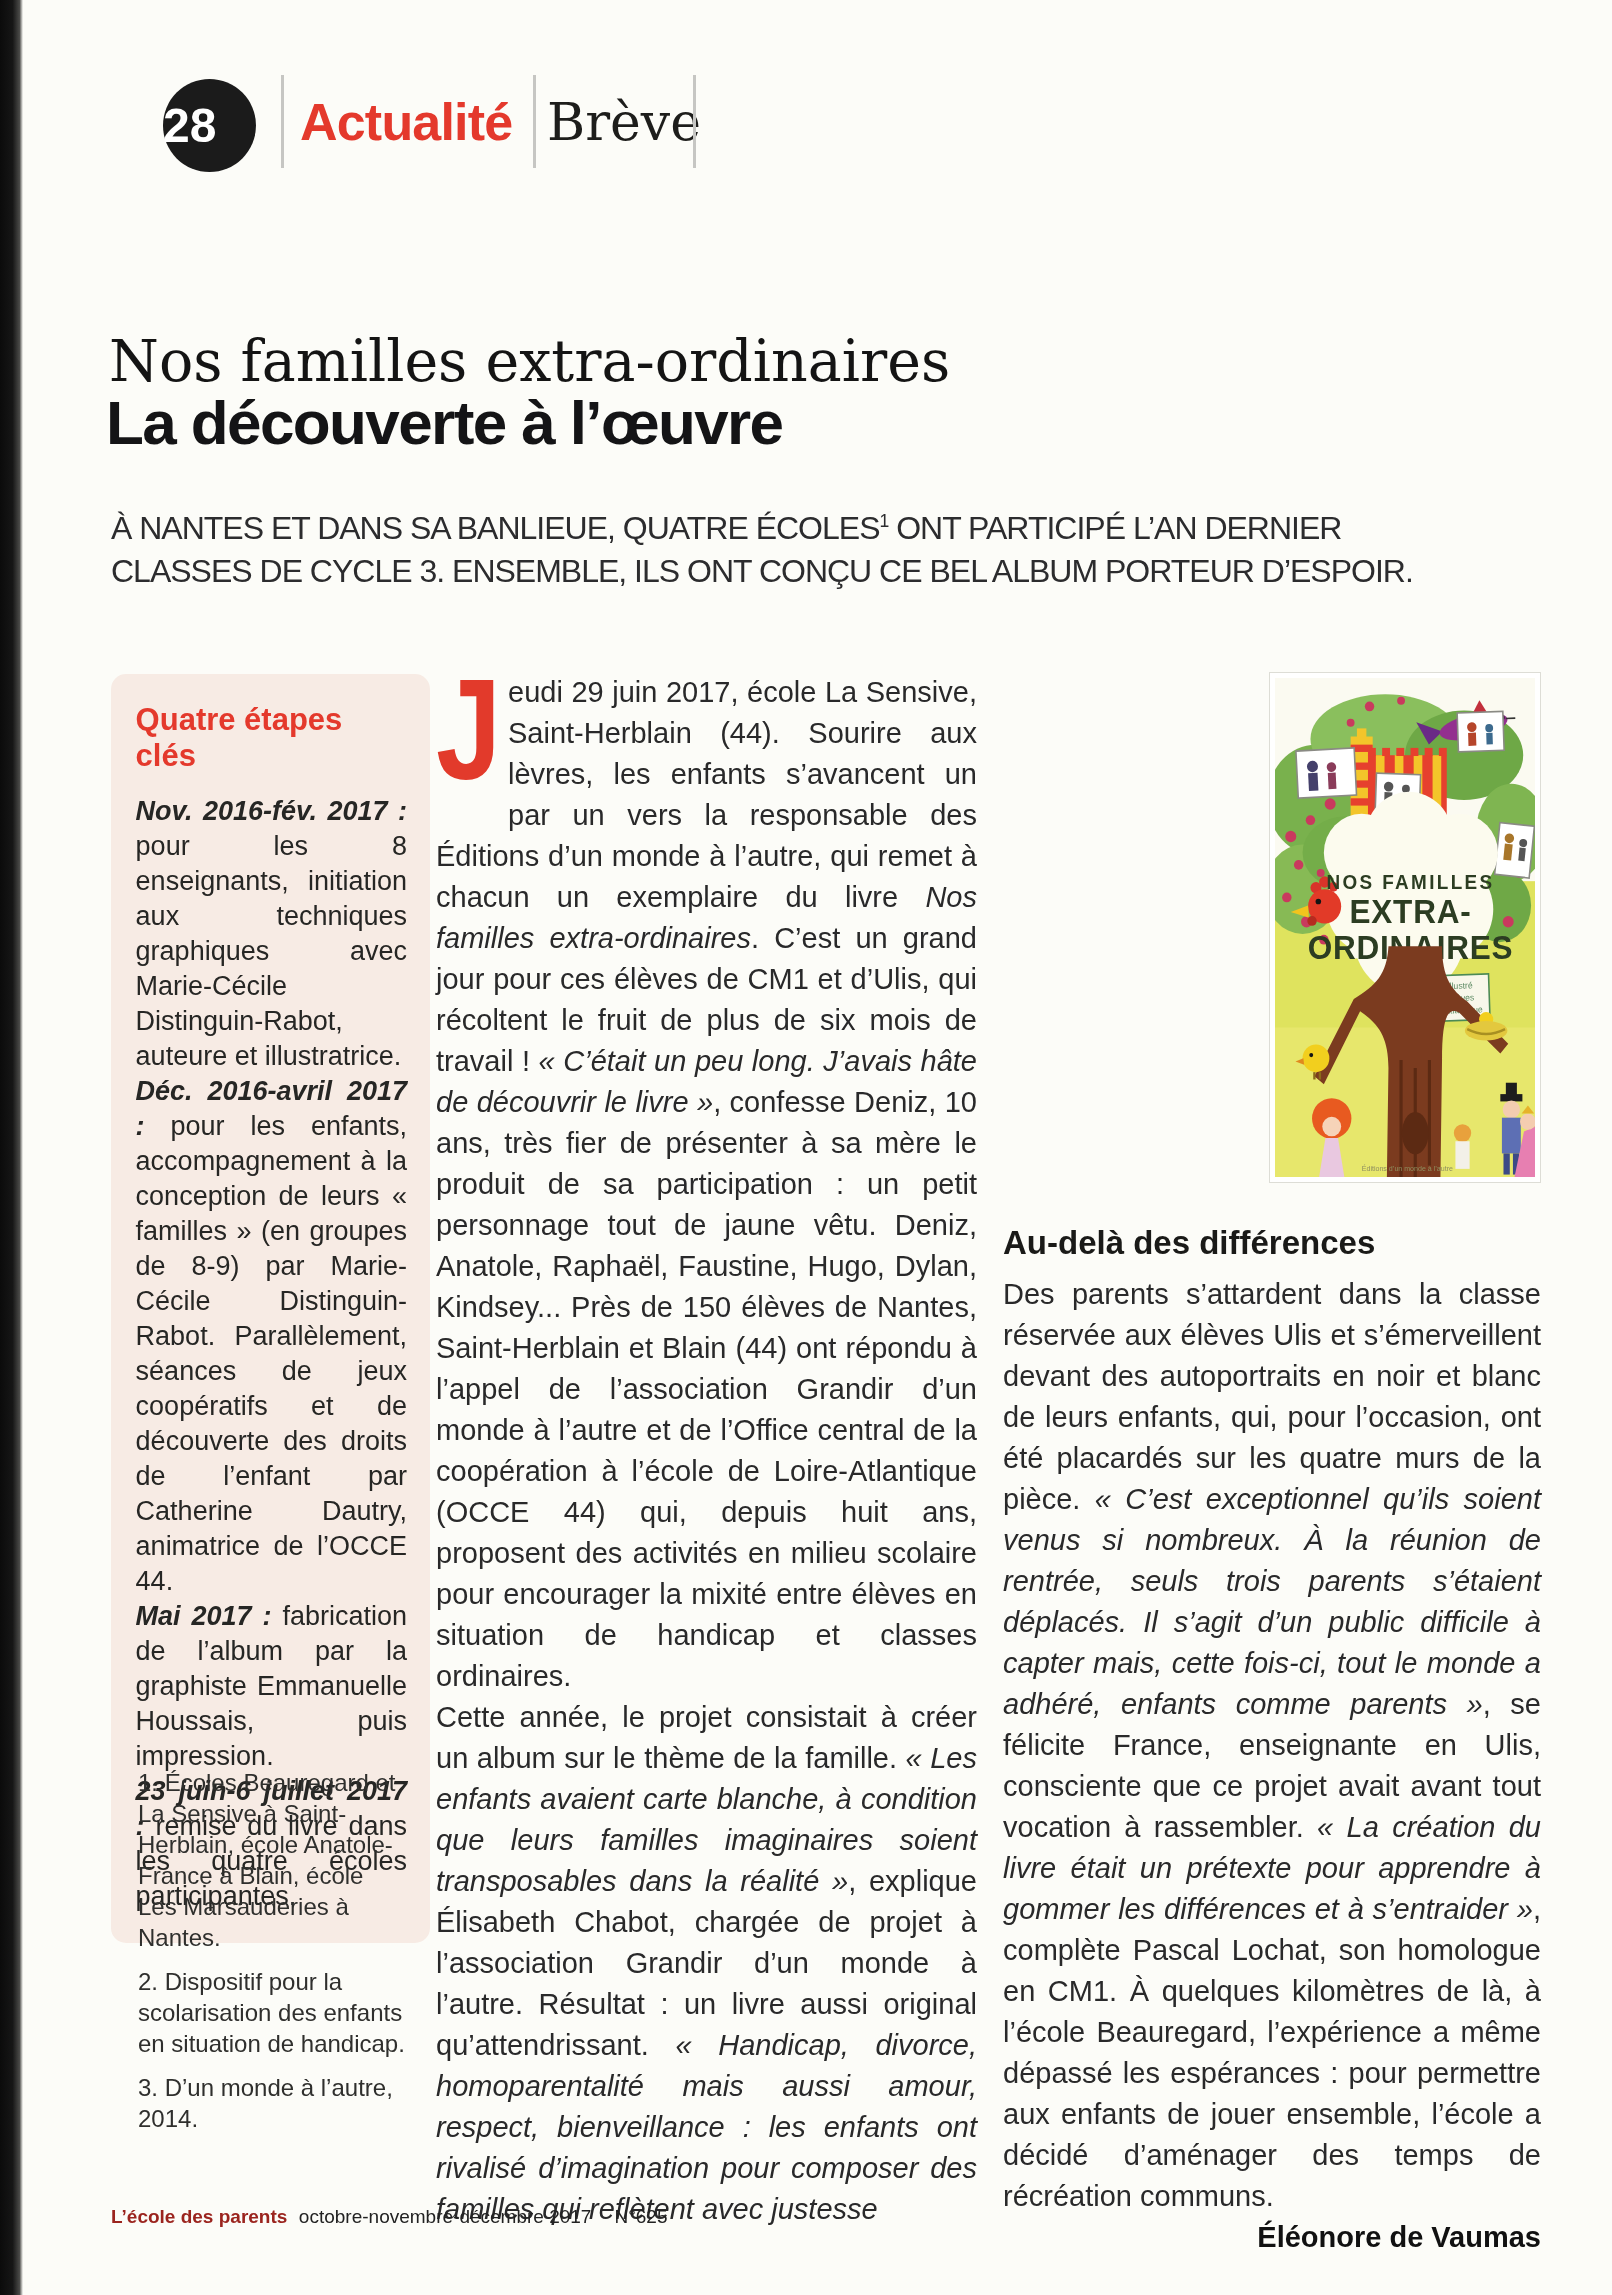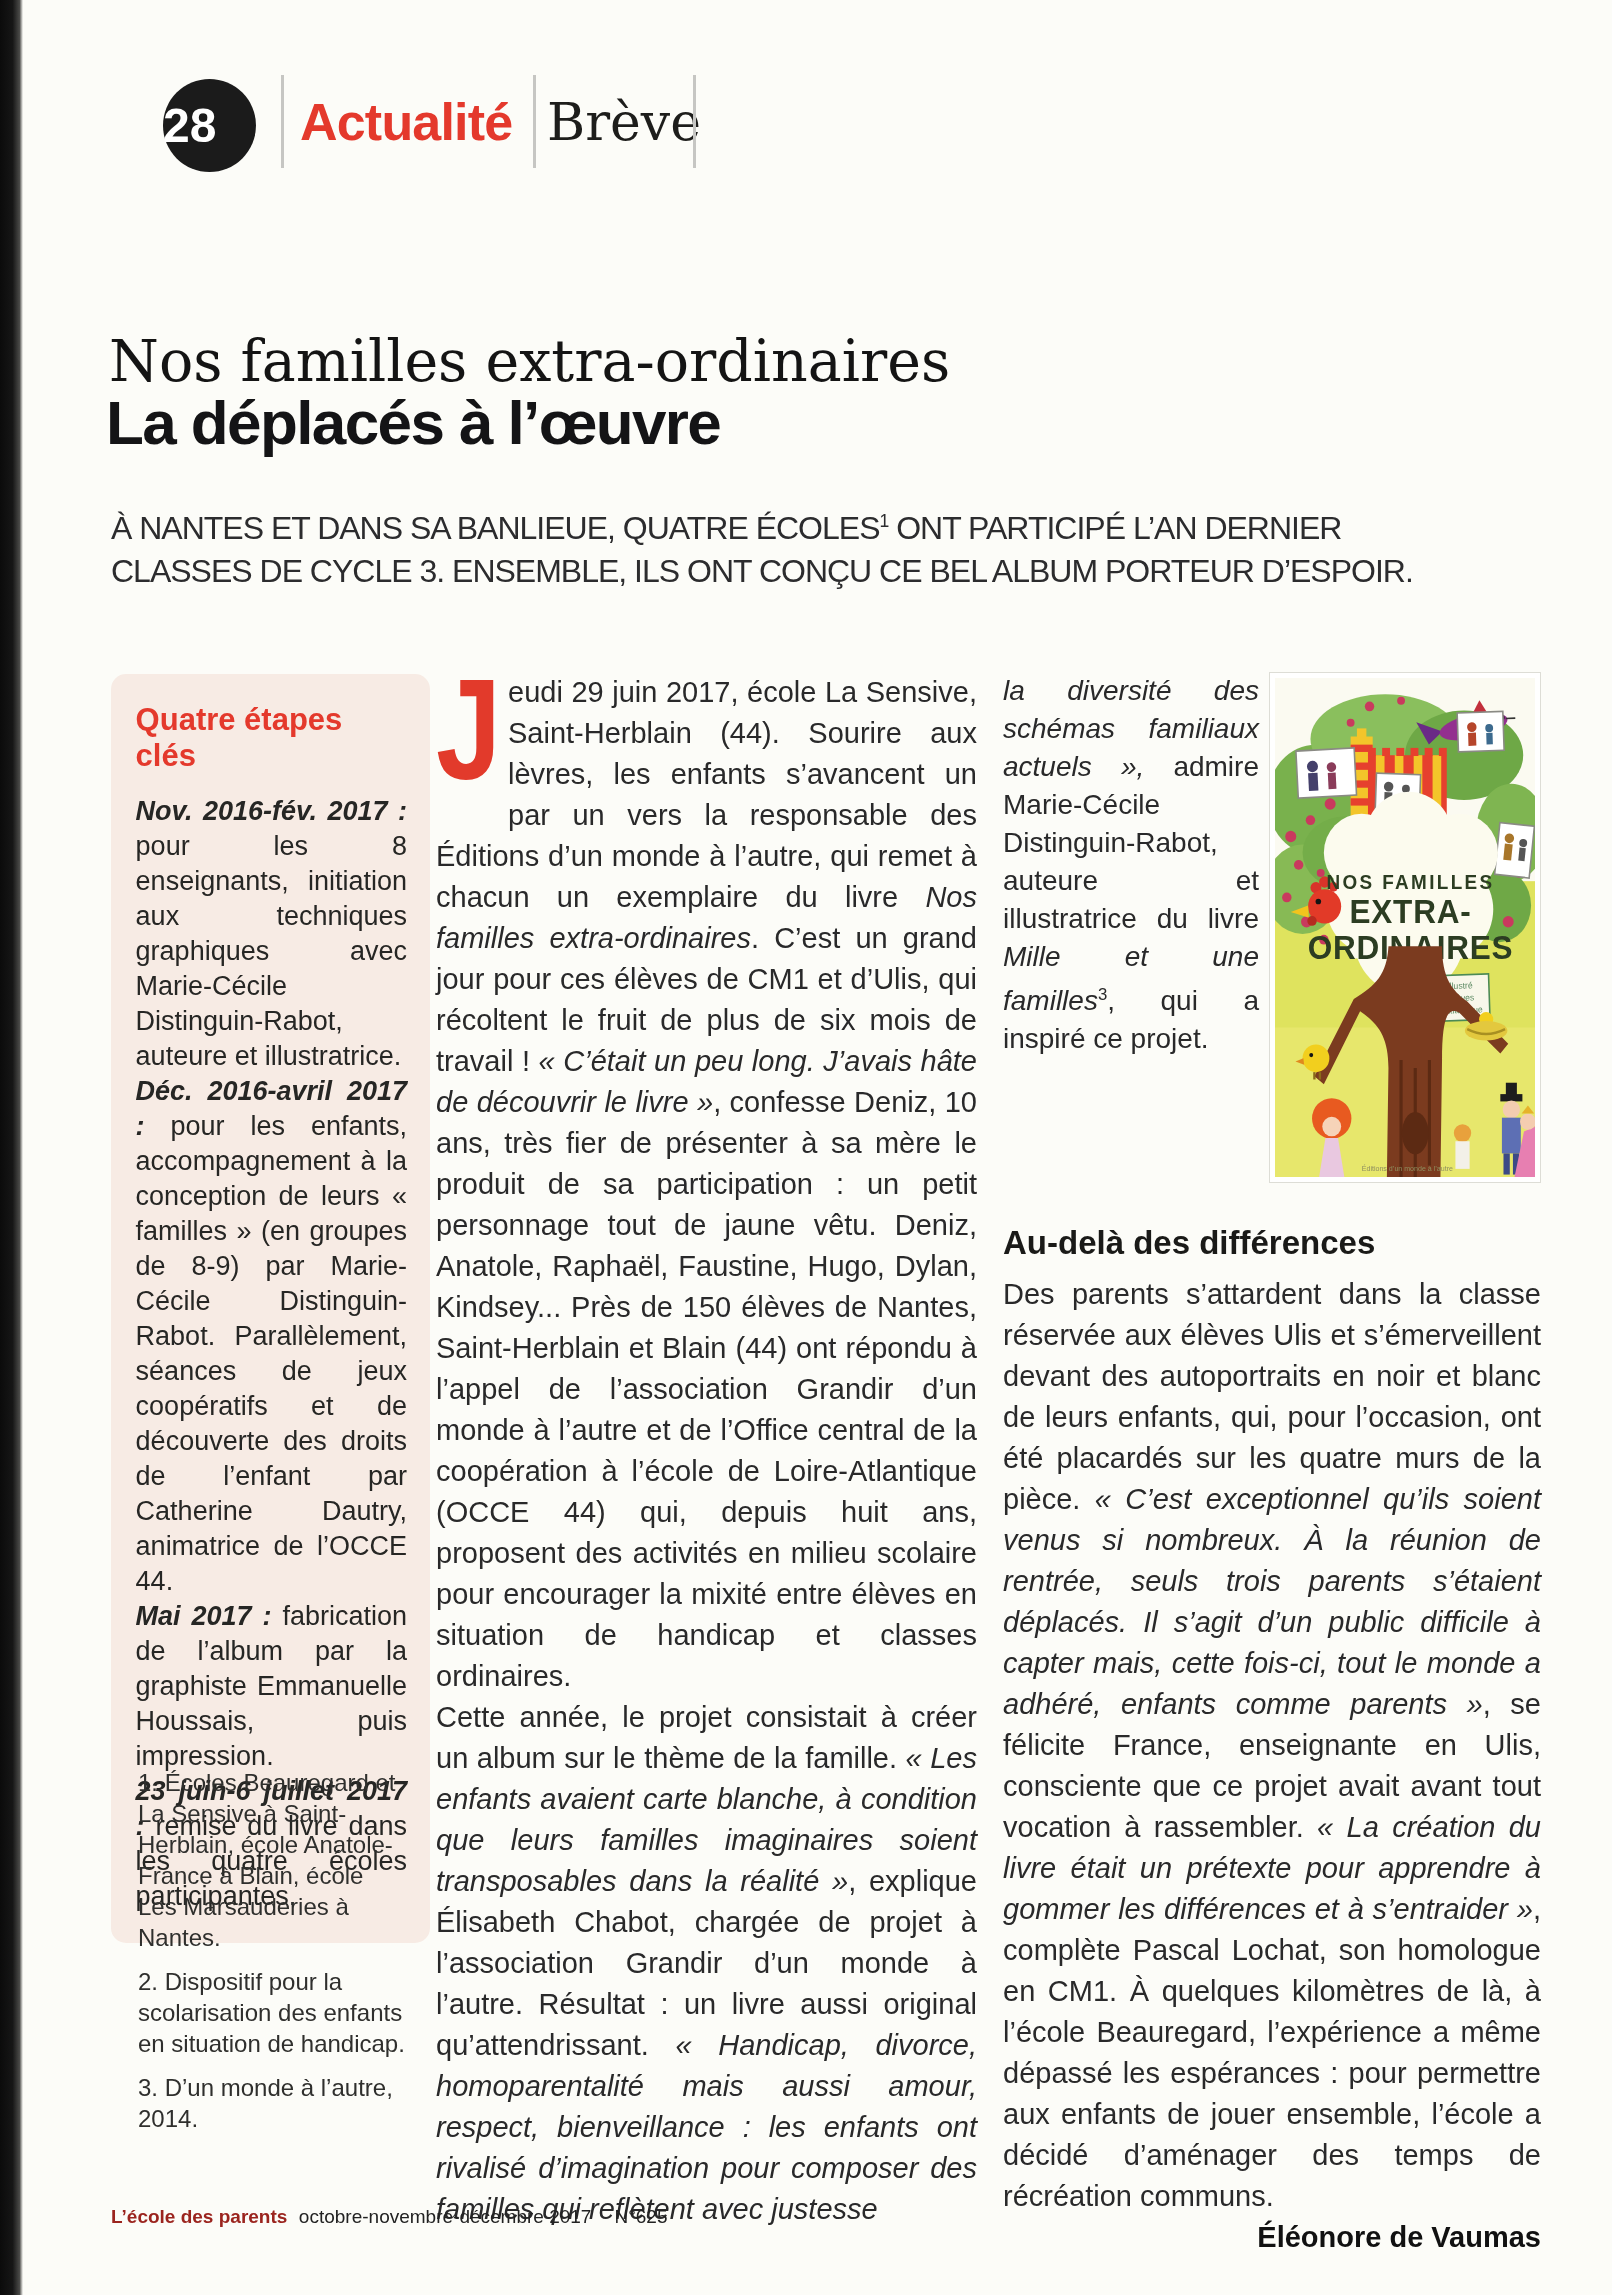--- a/index.html
+++ b/index.html
@@ -72,21 +72,21 @@
   <div class="badge">
     <span>28</span>
   </div>
   <div class="vline" style="left:281px"></div>
   <div class="hdr-label section">Actualité</div>
   <div class="vline" style="left:533px"></div>
   <div class="hdr-label rubric">Brève</div>
   <div class="vline" style="left:693px"></div>
 
   <div class="kicker">Nos familles extra-ordinaires</div>
-  <div class="title">La déplacés à l’œuvre</div>
+  <div class="title">La découverte à l’œuvre</div>
   <div class="standfirst">
     <div class="sf-line"><span>À NANTES ET DANS SA BANLIEUE, QUATRE ÉCOLES</span><sup>1</sup><span> ONT PARTICIPÉ L’AN DERNIER</span></div>
     <div class="sf-line"><span>CLASSES DE CYCLE 3. ENSEMBLE, ILS ONT CONÇU CE BEL ALBUM PORTEUR D’ESPOIR.</span></div>
   </div>
 
   <div class="sidebar">
     <h3 class="sidebar-title">Quatre étapes clés</h3>
     <div>
 
         <p class="step"><span class="date">Nov. 2016-fév. 2017 :</span> <span>pour les 8 enseignants, initiation aux techniques graphiques avec Marie-Cécile Distinguin-Rabot, auteure et illustratrice.</span></p>
@@ -110,21 +110,20 @@
 
   <div class="col-main">
     <p><span class="dropcap-box">
           <span class="dropcap">J</span>
         </span><span><span>eudi 29 juin 2017, école La Sensive, Saint-Herblain (44). Sourire aux lèvres, les enfants s’avancent un par un vers la responsable des Éditions d’un monde à l’autre, qui remet à chacun un exemplaire du livre </span><span class="run-i">Nos familles extra-ordinaires</span><span>. C’est un grand jour pour ces élèves de CM1 et d’Ulis, qui récoltent le fruit de plus de six mois de travail ! </span><span class="run-i">« C’était un peu long. J’avais hâte de découvrir le livre »</span><span>, confesse Deniz, 10 ans, très fier de présenter à sa mère le produit de sa participation : un petit personnage tout de jaune vêtu. Deniz, Anatole, Raphaël, Faustine, Hugo, Dylan, Kindsey... Près de 150 élèves de Nantes, Saint-Herblain et Blain (44) ont répondu à l’appel de l’association Grandir d’un monde à l’autre et de l’Office central de la coopération à l’école de Loire-Atlantique (OCCE 44) qui, depuis huit ans, proposent des activités en milieu scolaire pour encourager la mixité entre élèves en situation de handicap et classes ordinaires.</span></span></p>
     <p><span><span>Cette année, le projet consistait à créer un album sur le thème de la famille. </span><span class="run-i">« Les enfants avaient carte blanche, à condition que leurs familles imaginaires soient transposables dans la réalité »</span><span>, explique Élisabeth Chabot, chargée de projet à l’association Grandir d’un monde à l’autre. Résultat : un livre aussi original qu’attendrissant. </span><span class="run-i">« Handicap, divorce, homoparentalité mais aussi amour, respect, bienveillance : les enfants ont rivalisé d’imagination pour composer des familles qui reflètent avec justesse </span></span></p>
   </div>
 
   <div class="col-right">
     <div class="col-right-top">
-      <div class="narrow"><span class="run-i">la diversité des schémas familiaux actuels »,</span><span> admire Marie-Cécile Distinguin-Rabot, auteure et illustratrice du livre </span><span class="run-i">Mille et une familles</span><sup>3</sup><span>, qui a inspiré ce projet.</span></div>
       <div class="book">
         <svg viewBox="0 0 330 614" preserveAspectRatio="none">
           <rect width="330" height="614" fill="#fbfaf1"></rect>
           <rect x="0" y="250" width="330" height="364" fill="#dfe35e"></rect>
           <rect x="0" y="430" width="330" height="184" fill="#e7e76c"></rect>
 
           <ellipse cx="52" cy="150" rx="62" ry="68" fill="#79b14d"></ellipse>
           <ellipse cx="140" cy="75" rx="95" ry="55" fill="#8abf5d"></ellipse>
           <ellipse cx="240" cy="95" rx="75" ry="55" fill="#6ea846"></ellipse>
           <ellipse cx="300" cy="190" rx="45" ry="60" fill="#7fb551"></ellipse>

